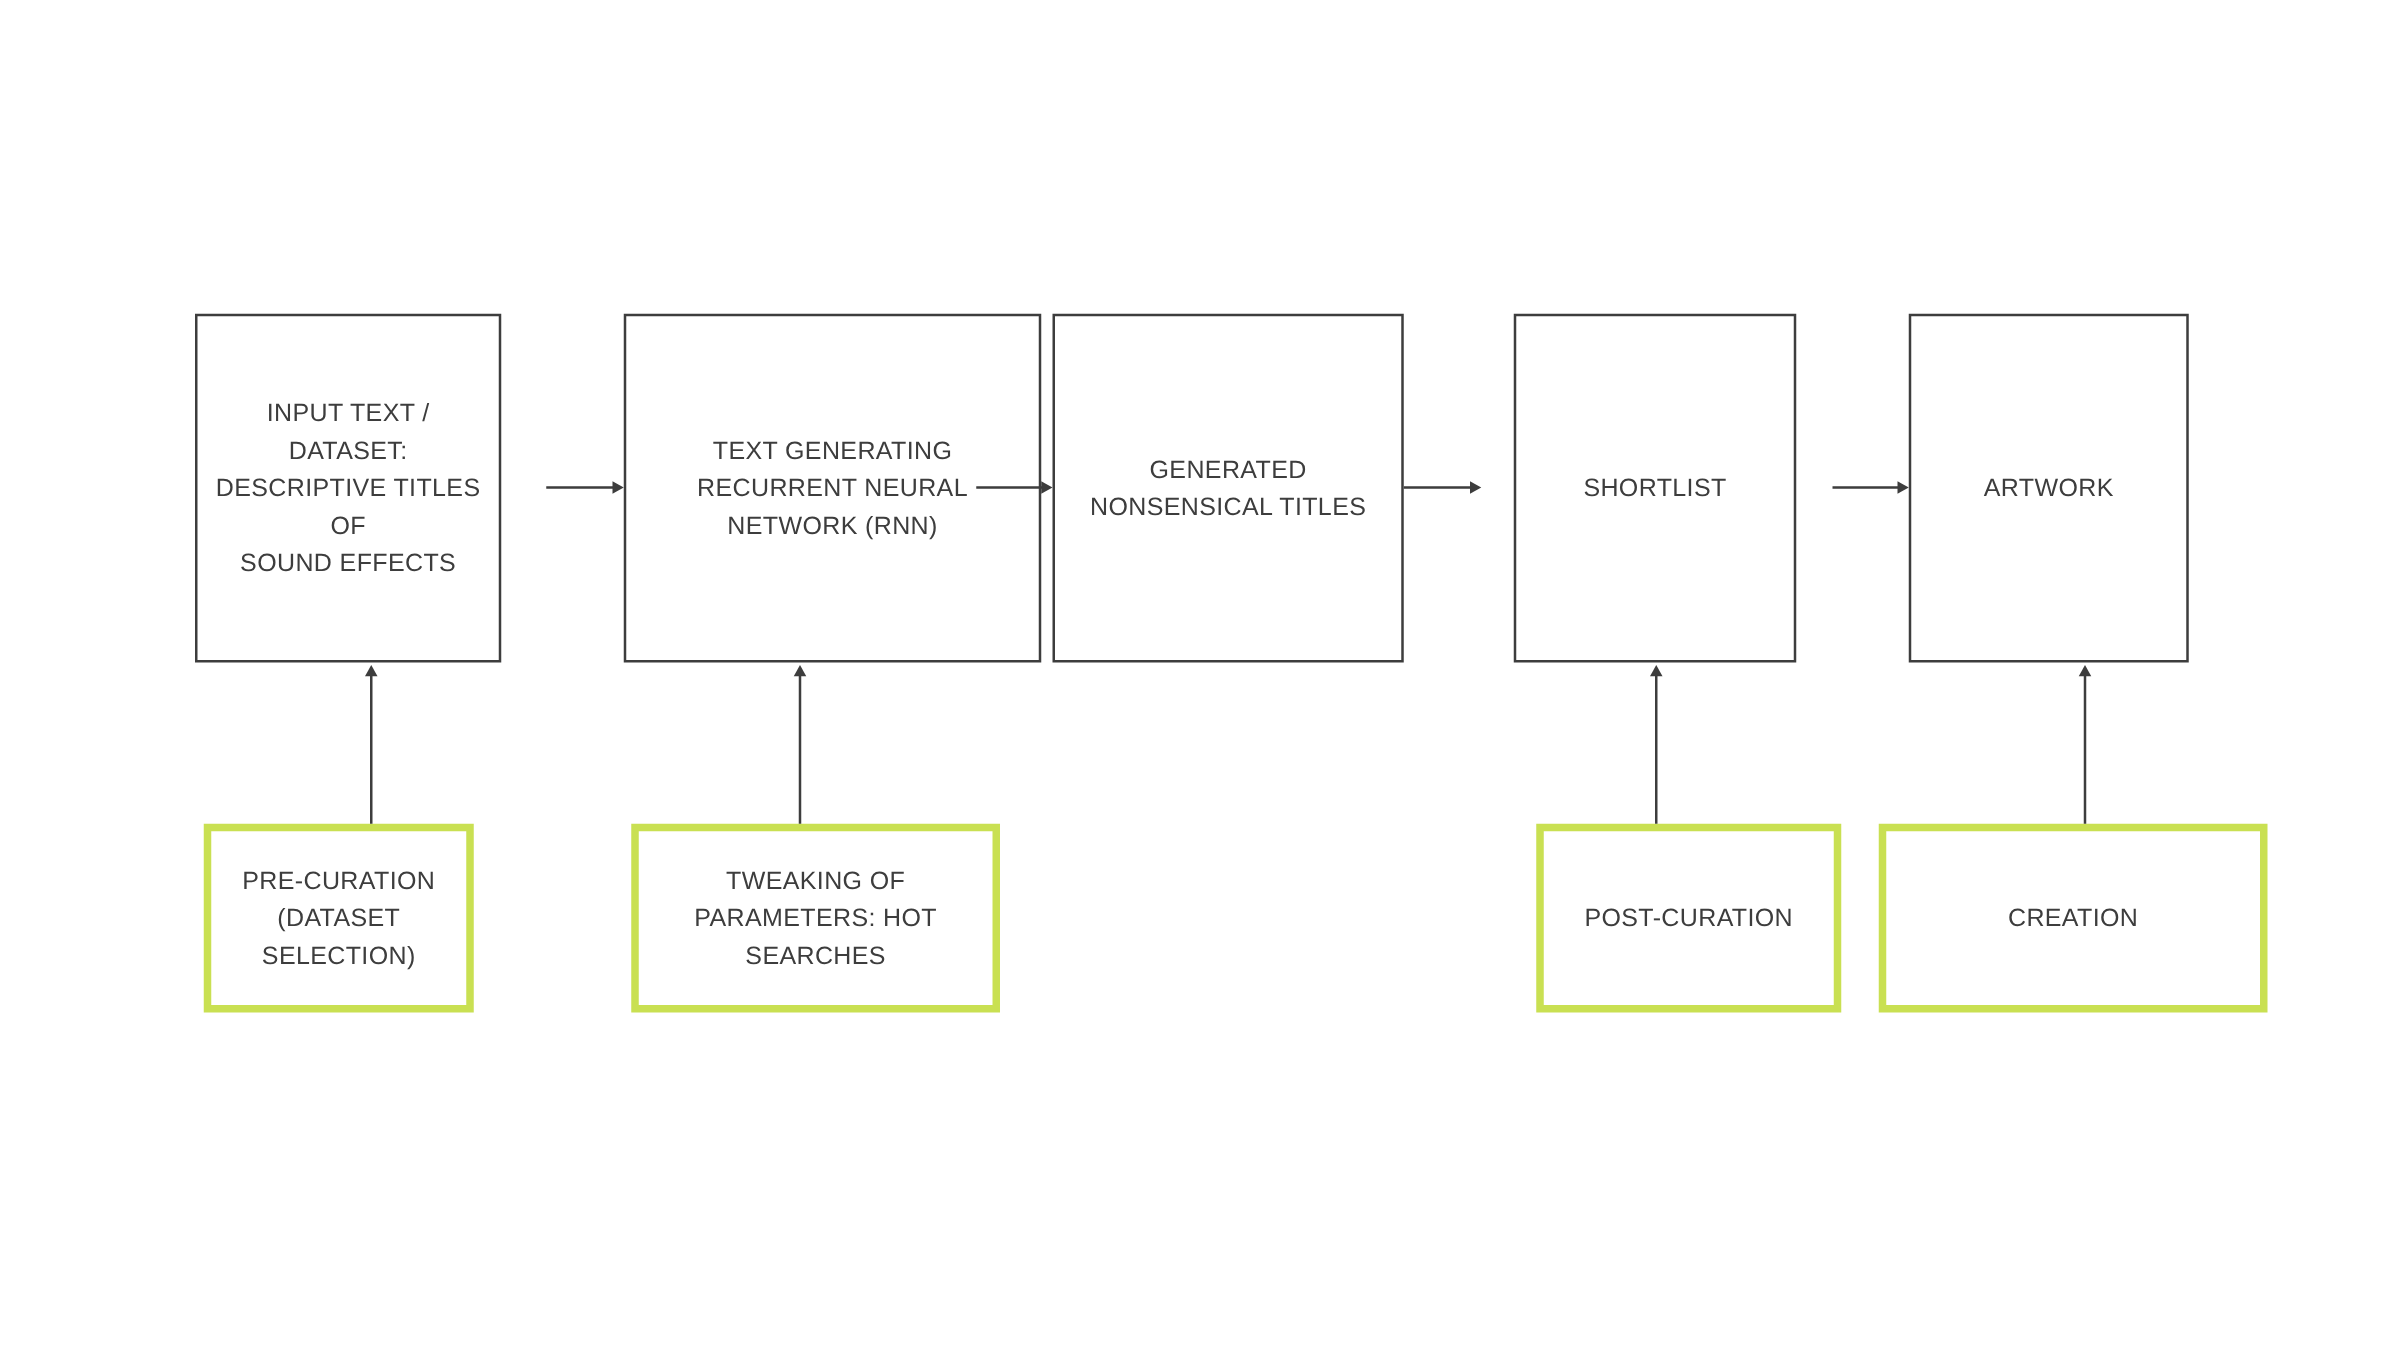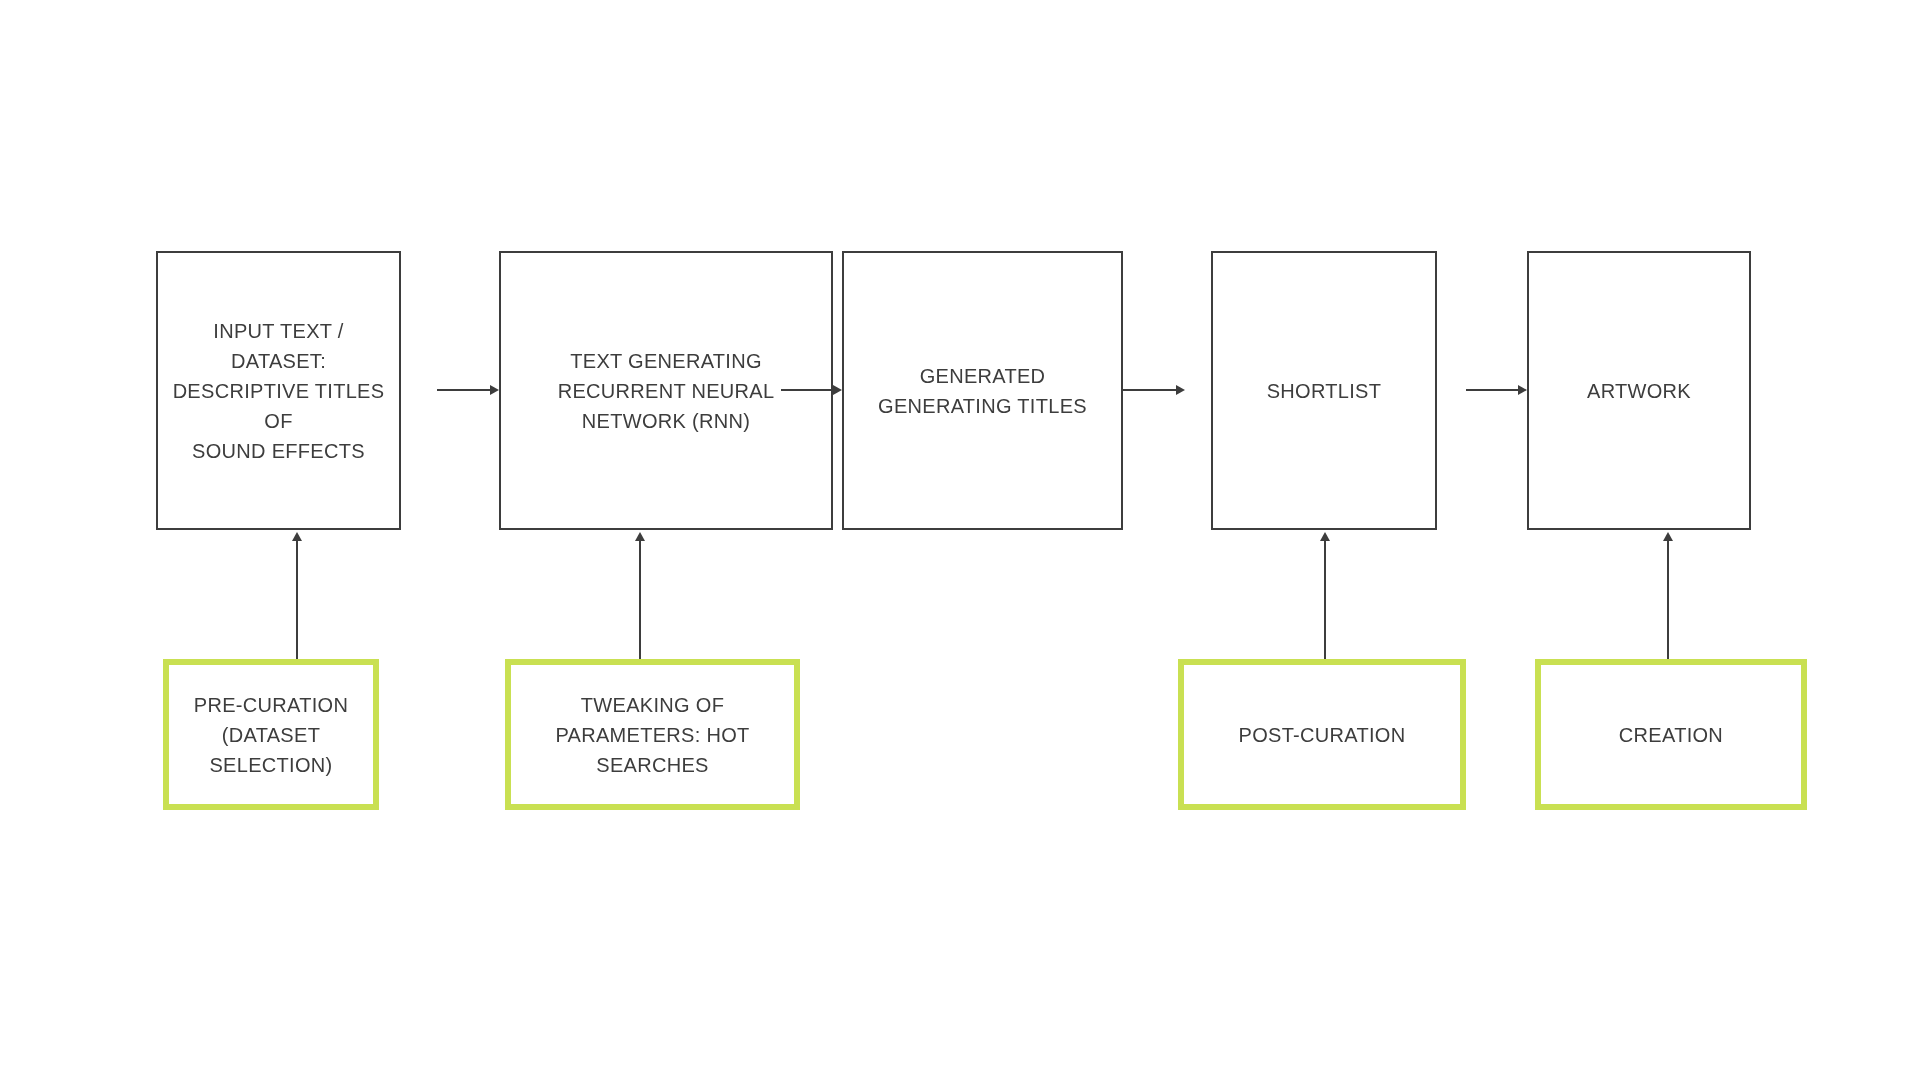--- a/index.html
+++ b/index.html
@@ -115,42 +115,42 @@
 DESCRIPTIVE TITLES OF
 SOUND EFFECTS</span>
   </div>
   <div class="tbox" style="left:499px;width:334px">
     <span class="lbl">TEXT GENERATING
 RECURRENT NEURAL
 NETWORK (RNN)</span>
   </div>
   <div class="tbox" style="left:842px;width:281px">
     <span class="lbl">GENERATED
-GENERATING TITLES</span>
+NONSENSICAL TITLES</span>
   </div>
   <div class="tbox" style="left:1211px;width:226px">
     <span class="lbl">SHORTLIST</span>
   </div>
   <div class="tbox" style="left:1527px;width:224px">
     <span class="lbl">ARTWORK</span>
   </div>
 
   <div class="gbox" style="left:163px;width:216px">
     <span class="lbl">PRE-CURATION
 (DATASET SELECTION)</span>
   </div>
   <div class="gbox" style="left:505px;width:295px">
     <span class="lbl">TWEAKING OF
 PARAMETERS: HOT
 SEARCHES</span>
   </div>
-  <div class="gbox" style="left:1178px;width:288px">
+  <div class="gbox" style="left:1229px;width:244px">
     <span class="lbl">POST-CURATION</span>
   </div>
-  <div class="gbox" style="left:1535px;width:272px">
+  <div class="gbox" style="left:1503px;width:311px">
     <span class="lbl">CREATION</span>
   </div>
 
   <div class="harrow" style="left:437px;width:62px"></div>
   <div class="harrow" style="left:781px;width:61px"></div>
   <div class="harrow" style="left:1123px;width:62px"></div>
   <div class="harrow" style="left:1466px;width:61px"></div>
 
   <div class="varrow" style="left:292px"></div>
   <div class="varrow" style="left:635px"></div>

